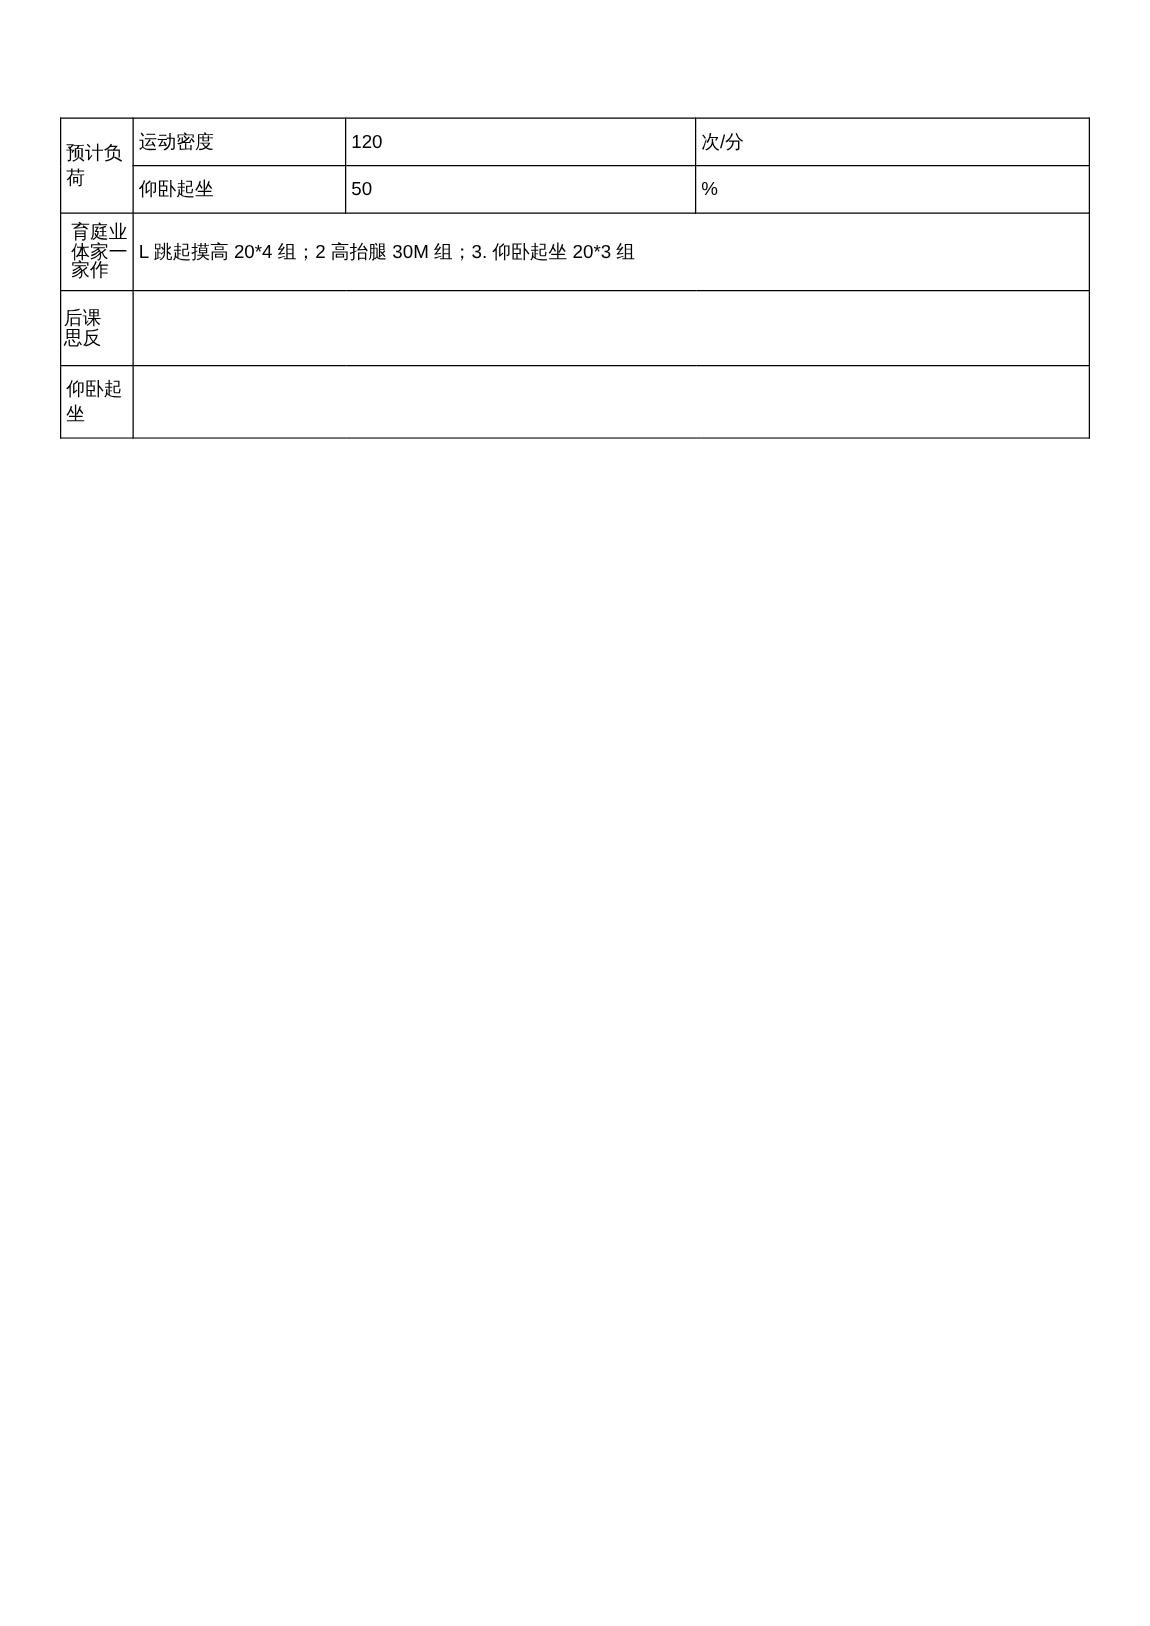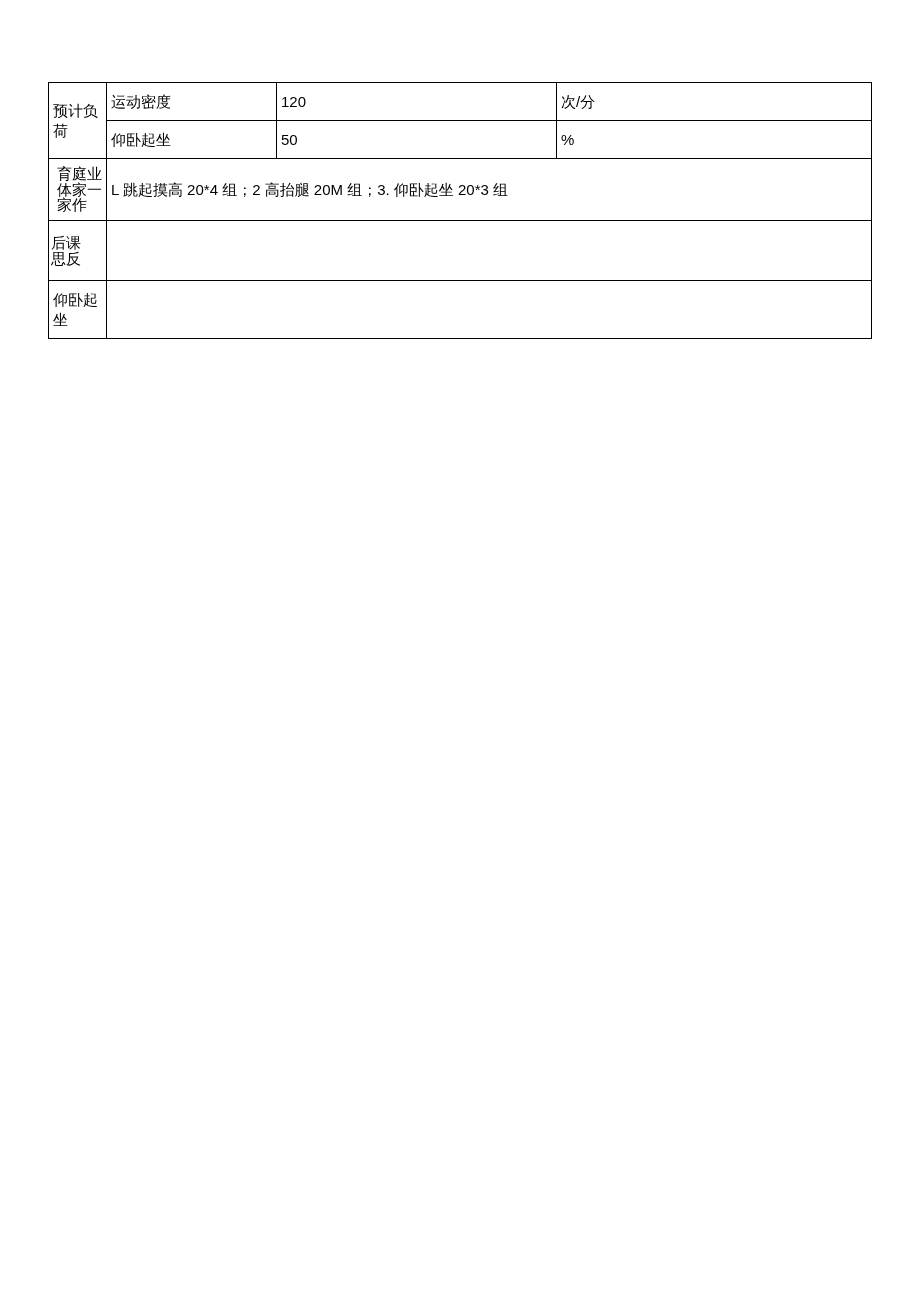--- a/index.html
+++ b/index.html
@@ -11,20 +11,21 @@
     color: #000;
     background: #fff;
   }
   .page {
     padding: 82px 48px 0 48px;
   }
   table {
     border-collapse: collapse;
     width: 100%;
     table-layout: fixed;
+    margin-top: 12px;
   }
   td {
     border: 1px solid #000;
     padding: 2px 4px;
     vertical-align: middle;
     line-height: 1.3;
     word-break: break-all;
   }
   .col1 { width: 58px; }
   .col2 { width: 170px; }
@@ -107,21 +108,21 @@
             <span>家</span>
             <span>作</span>
           </div>
           <div class="vcol">
             <span>业</span>
             <span>一</span>
           </div>
         </div>
       </td>
       <td colspan="3">
-        <span class="hw-text">L 跳起摸高 20*4 组；2 高抬腿 20M 组；3. 仰卧起坐 20*3 组</span>
+        <span class="hw-text">L 跳起摸高 20*4 组；2 高抬腿 30M 组；3. 仰卧起坐 20*3 组</span>
       </td>
     </tr>
 
     <tr class="row-h3">
       <td style="padding:2px 0 2px 2px;">
         <div class="vlabel-block">
           <div class="vcol">
             <span>后</span>
             <span>思</span>
           </div>

